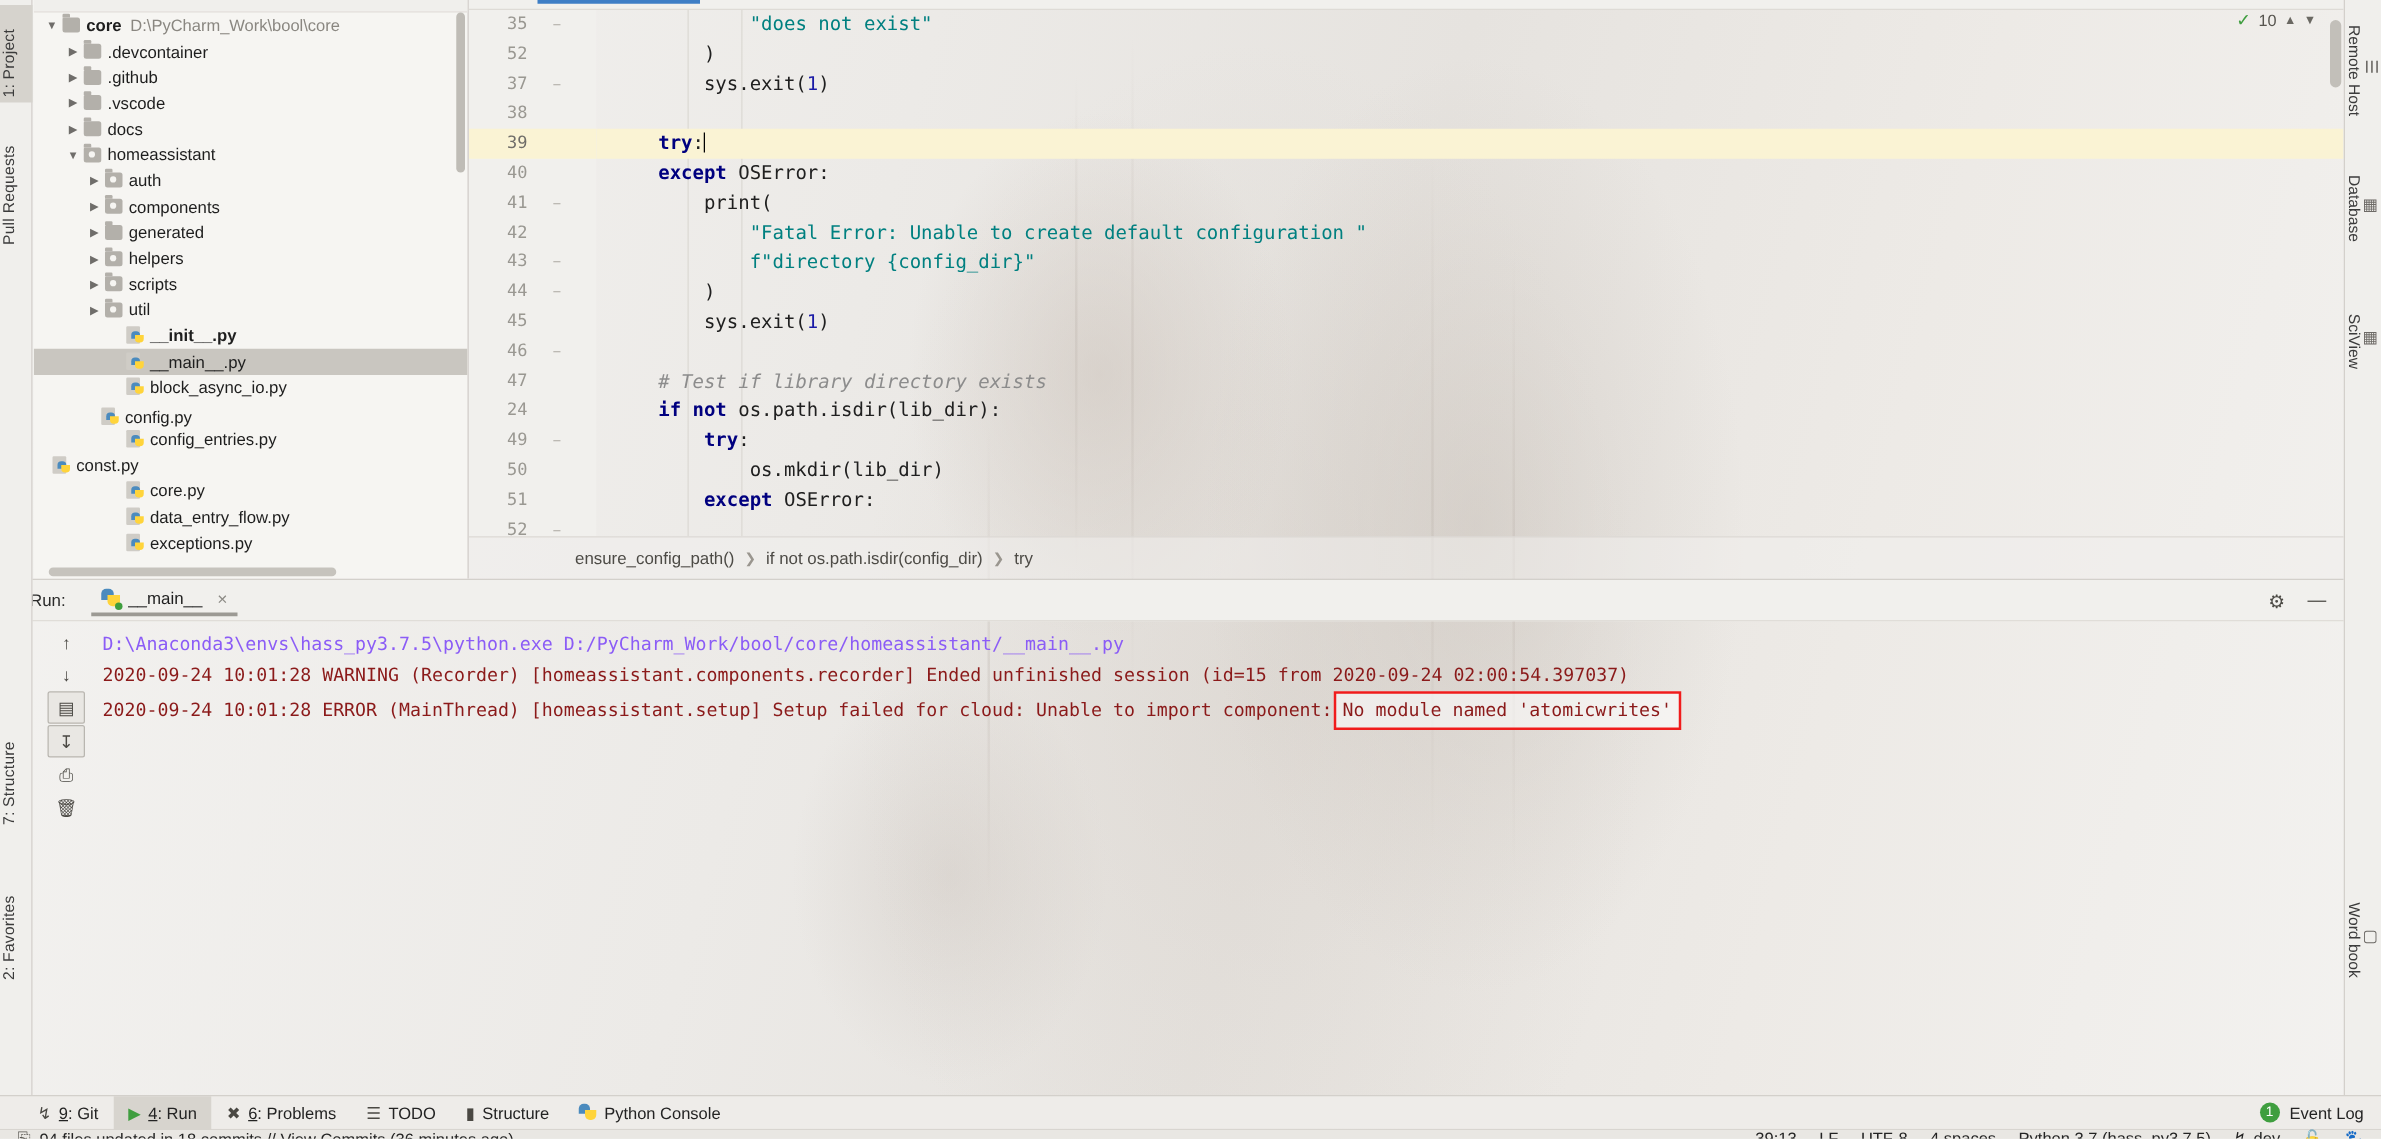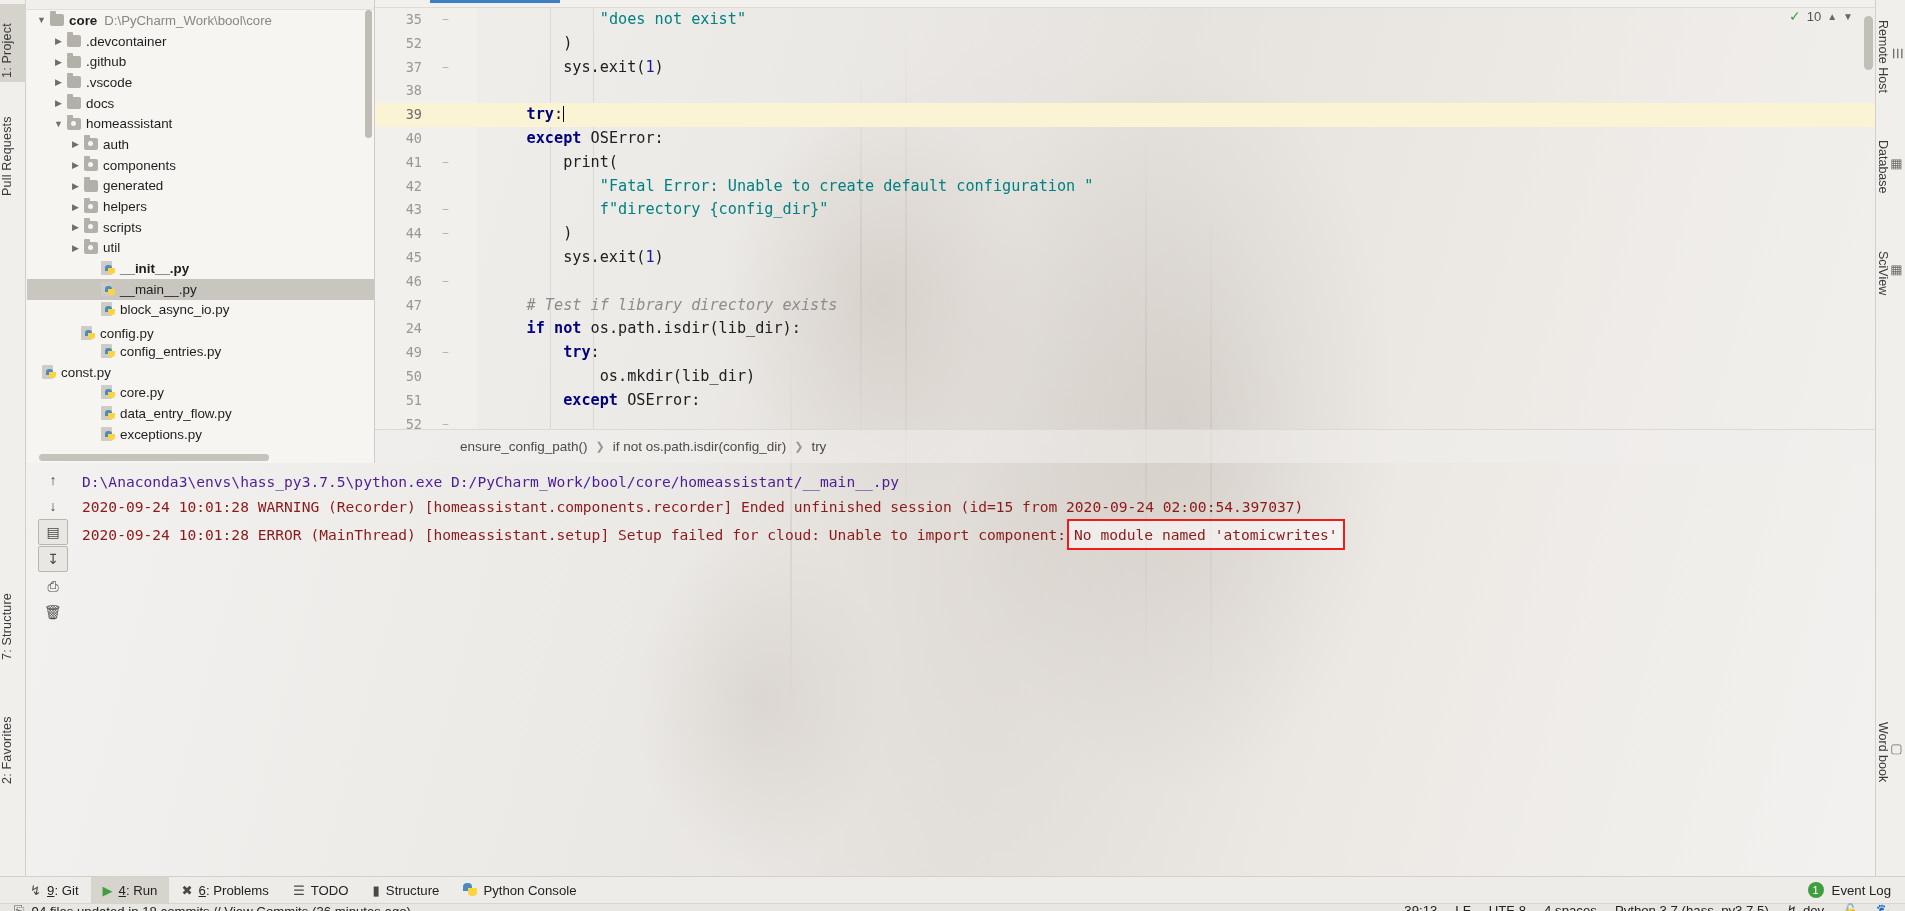--- a/index.html
+++ b/index.html
@@ -198,21 +198,21 @@
   .run-g-btn { width: 30px; height: 26px; display:flex; align-items:center; justify-content:center; font-size: 14px; color:#4a4843; }
   .run-g-btn.box { border: 1px solid #b9b6b0; background: #e9e7e3; border-radius: 2px; margin-bottom: 1px; }
   .console {
     position: absolute; left: 72px; top: 0; right: 0; bottom: 0;
     padding: 6px 0 0 10px; overflow: hidden;
   }
   .cons-line {
     font-family: "DejaVu Sans Mono", monospace; font-size: 14.6px;
     line-height: 25px; white-space: pre; color: #8b1a1a;
   }
-  .cons-line.path { color: #4c1d95; }
+  .cons-line.path { color: #8b5cf6; }
   .hl-box {
     display: inline-block;
     border: 2.5px solid #f01c1c; padding: 1px 5px; margin-left: 1px;
     background: rgba(255,255,255,0.55);
     color: #8b1a1a;
   }
 
   
   .bottom-bar {
     position: absolute; left: 0; right: 0; top: 876px; height: 27px;
@@ -559,20 +559,36 @@
     <div class="breadcrumb" id="breadcrumb">
         <span>ensure_config_path()</span>
         <span class="bc-sep">❯</span>
         <span>if not os.path.isdir(config_dir)</span>
         <span class="bc-sep">❯</span>
         <span>try</span>
       </div>
   </div>
 
   <div class="run-panel">
+    <div class="run-header">
+      <span class="run-label">Run:</span>
+      <div class="run-tab">
+        <span class="pytab-ic">
+            <span class="b1"></span>
+            <span class="b2"></span>
+            <span class="dot"></span>
+          </span>
+        <span>__main__</span>
+        <span class="x">×</span>
+      </div>
+      <div class="run-hdr-right">
+        <span style="font-size:15px;">⚙</span>
+        <span style="font-size:15px;">—</span>
+      </div>
+    </div>
 
     <div class="run-body">
       <div class="run-sidebar">
         <div class="run-sb-btn" style="color:#3f9e3f;">↻</div>
         <div class="run-sb-btn" style="color:#c23b22;">■</div>
         <div class="run-sb-btn" style="color:#4a4843;">📌</div>
       </div>
       <div class="run-gutter-col">
         <div class="run-g-btn">↑</div>
         <div class="run-g-btn">↓</div>

